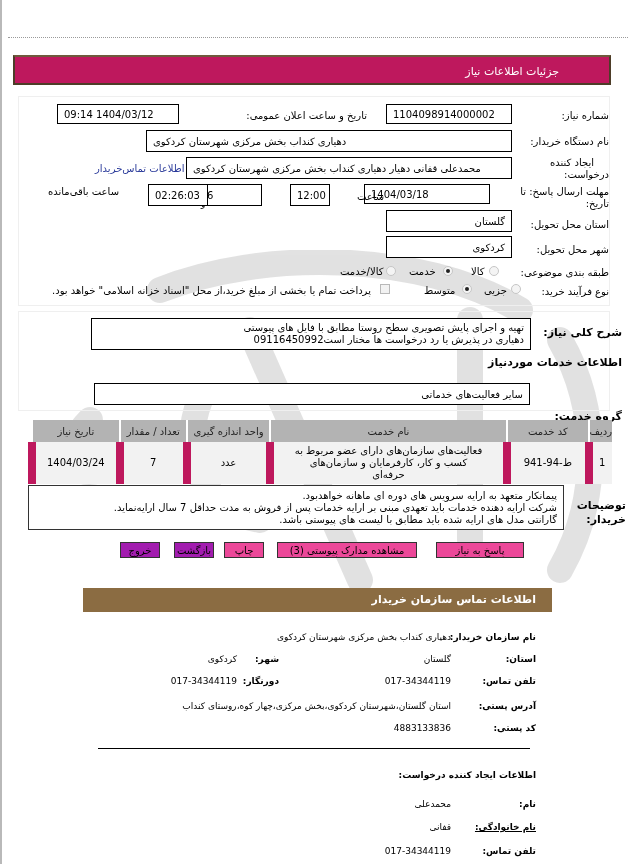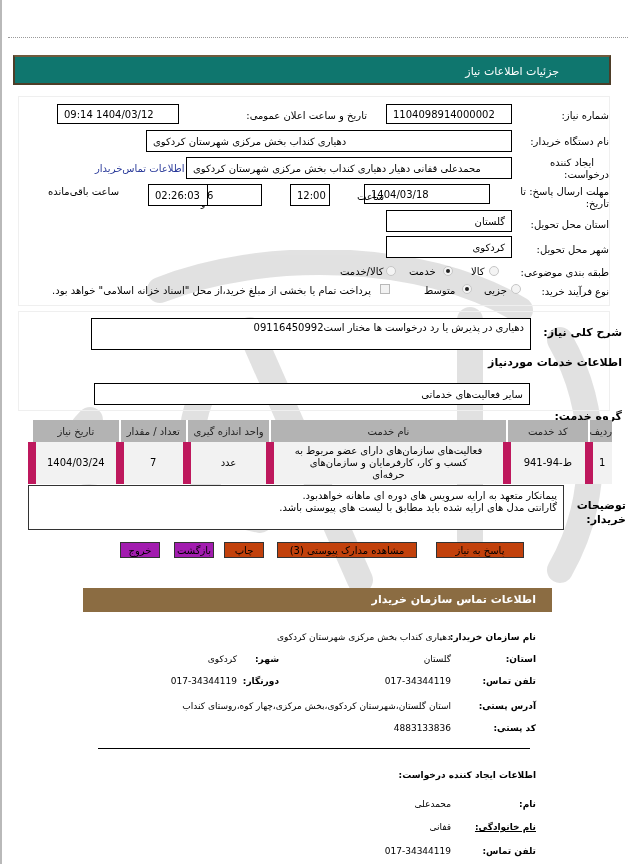--- a/index.html
+++ b/index.html
@@ -1,40 +1,40 @@
 <!DOCTYPE html>
 <html><head>
 <meta charset="utf-8">
 <style>
   * { box-sizing: border-box; margin: 0; padding: 0; }
   html, body { width: 634px; height: 864px; background: #ffffff; overflow: hidden; }
   body { font-family: "DejaVu Sans", sans-serif; font-size: 10px; color: #000; position: relative; direction: rtl; }
   .left-rule { position: absolute; left: 0; top: 0; width: 2px; height: 864px; background: #b9b9b9; }
   .dotted-rule { position: absolute; left: 8px; right: 6px; top: 37px; border-top: 1px dotted #9a9a9a; }
 
-  .title-bar { position: absolute; left: 13px; top: 55px; width: 598px; height: 30px; background: #0f766e; border: 2px solid #4d3d28; border-top-color: #6f5a3d; }
+  .title-bar { position: absolute; left: 13px; top: 55px; width: 598px; height: 30px; background: #be185d; border: 2px solid #4d3d28; border-top-color: #6f5a3d; }
   .title-bar span { position: absolute; right: 50px; top: 8px; color: #fff; font-size: 11px; }
 
   .panel { position: absolute; left: 18px; width: 592px; border: 1px solid #efefef; }
   .lbl { position: absolute; font-size: 10px; color: #000; white-space: nowrap; }
   .box { position: absolute; border: 1px solid #000; background: #fff; font-size: 10px; padding: 0 6px; display: flex; align-items: center; justify-content: flex-end; white-space: nowrap; overflow: hidden; }
   .box.rightalign { justify-content: flex-start; }
   .link { position: absolute; color: #2a3a9a; font-size: 10px; cursor: pointer; }
 
   .radio { position: absolute; width: 10px; height: 10px; border-radius: 50%; border: 1px solid #c6c6c6; background: #f4f4f4; }
   .radio.on::after { content: ""; position: absolute; left: 2px; top: 2px; width: 4px; height: 4px; border-radius: 50%; background: #222; }
   .check { position: absolute; width: 10px; height: 10px; border: 1px solid #b8b8b8; background: #f2f2f2; }
 
   .bold { font-weight: bold; }
   .tbl { position: absolute; left: 28px; top: 420px; width: 584px; border-collapse: collapse; }
   .tbl th { background: #b3b3b3; color: #222; font-weight: normal; font-size: 10px; height: 22px; border-left: 2px solid #fff; text-align: center; }
   .tbl td { background: #f2f2f2; font-size: 10px; height: 42px; text-align: center; border-left: 8px solid #be185d; line-height: 12px; }
 
   .btn { position: absolute; height: 16px; border: 1px solid #333; font-size: 10px; display: flex; align-items: center; justify-content: center; cursor: pointer; }
-  .btn.green { background: #c2410c; }
+  .btn.green { background: #ec4899; }
   .btn.pink { background: #a21caf; }
 
   .section-bar { position: absolute; left: 83px; top: 588px; width: 469px; height: 24px; background: #8b6c42; }
   .section-bar span { position: absolute; right: 16px; top: 5px; color: #fff; font-weight: bold; font-size: 11px; }
 
   .hr-line { position: absolute; left: 98px; top: 748px; width: 432px; border-top: 1px solid #000; }
   .watermark { position: absolute; pointer-events: none; }
 </style>
 </head>
 <body>
@@ -101,20 +101,21 @@
 <span class="radio" style="left:511px;top:284px;"></span>
 <span class="lbl" style="left:484px;top:285px;">جزیی</span>
 <span class="radio on" style="left:462px;top:284px;"></span>
 <span class="lbl" style="left:424px;top:285px;">متوسط</span>
 <span class="check" style="left:380px;top:284px;"></span>
 <span class="lbl" style="left:52px;top:285px;">پرداخت تمام یا بخشی از مبلغ خرید،از محل "اسناد خزانه اسلامی" خواهد بود.</span>
 
 <div class="panel" style="top:311px;height:100px;"></div>
 <span class="lbl bold" style="right:12px;top:326px;font-size:11px;">شرح کلی نیاز:</span>
 <div style="position:absolute;left:91px;top:318px;width:440px;height:32px;border:1px solid #000;background:#fff;padding:3px 6px;font-size:10px;line-height:12px;">
+  <div>تهیه و اجرای پایش تصویری سطح روستا مطابق با فایل های پیوستی</div>
   <div>دهیاری در پذیرش یا رد درخواست ها مختار است09116450992</div>
 </div>
 <span class="lbl bold" style="right:12px;top:356px;font-size:11px;">اطلاعات خدمات موردنیاز</span>
 <span class="lbl bold" style="right:12px;top:389px;font-size:11px;margin-top:21px;">گروه خدمت:</span>
 <div class="box rightalign" style="left:94px;top:383px;width:436px;height:22px;">سایر فعالیت‌های خدماتی</div>
 
 <table class="tbl">
   <thead>
     <tr>
       <th style="width:22px;">ردیف</th>
@@ -138,20 +139,21 @@
       <td>7</td>
       <td>1404/03/24</td>
     </tr>
   </tbody>
 </table>
 
 <span class="lbl bold" style="right:8px;top:499px;font-size:11px;">توضیحات</span>
 <span class="lbl bold" style="right:8px;top:513px;font-size:11px;">خریدار:</span>
 <div style="position:absolute;left:28px;top:485px;width:536px;height:45px;border:1px solid #333;background:#fff;padding:4px 6px;font-size:10px;line-height:12px;">
   <div>پیمانکار متعهد به ارایه سرویس های دوره ای ماهانه خواهدبود.</div>
+  <div>شرکت ارایه دهنده خدمات باید تعهدی مبنی بر ارایه خدمات پس از فروش به مدت حداقل 7 سال ارایه‌نماید.</div>
   <div>گارانتی مدل های ارایه شده باید مطابق با لیست های پیوستی باشد.</div>
 </div>
 
 <div class="btn green" style="left:436px;top:542px;width:88px;">پاسخ به نیاز</div>
 <div class="btn green" style="left:277px;top:542px;width:140px;">مشاهده مدارک پیوستی (3)</div>
 <div class="btn green" style="left:224px;top:542px;width:40px;">چاپ</div>
 <div class="btn pink" style="left:174px;top:542px;width:40px;">بازگشت</div>
 <div class="btn pink" style="left:120px;top:542px;width:40px;">خروج</div>
 
 <div class="section-bar">

